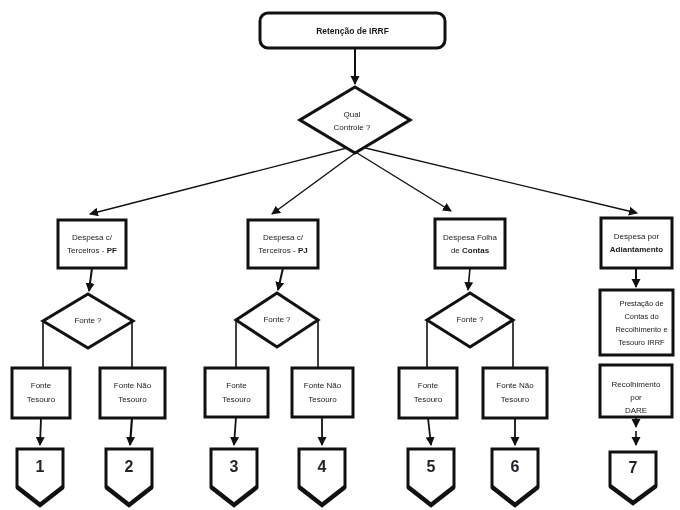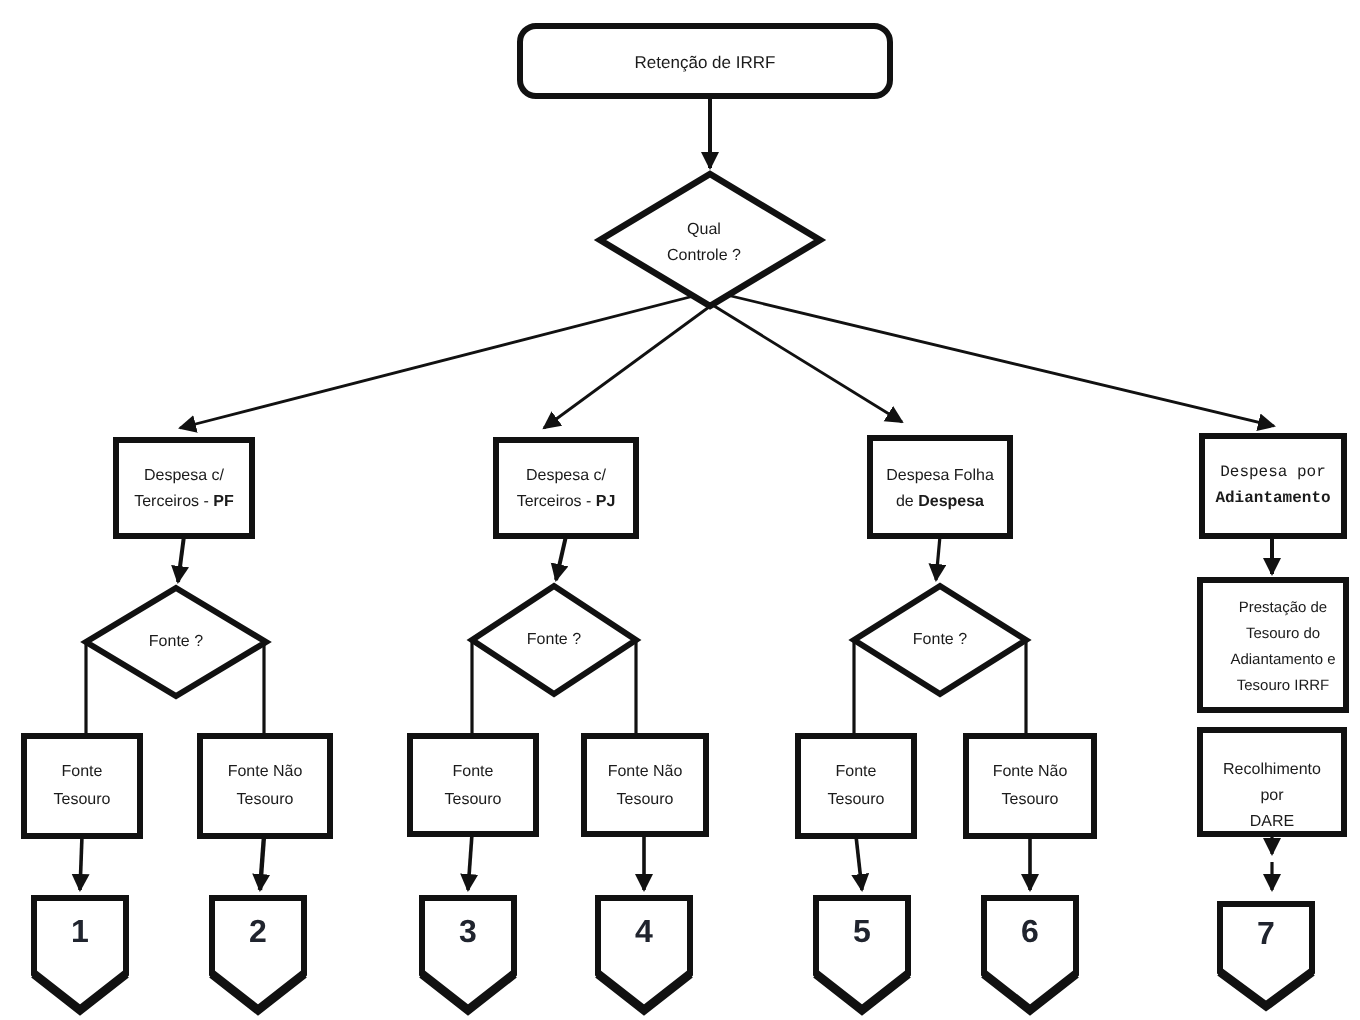--- a/index.html
+++ b/index.html
@@ -93,43 +93,43 @@
 
     <path class="cline" d="M63,487 L40,505 L17,487" stroke-width="4.5"></path>
     <path class="cline" d="M152,487 L129,505 L106,487" stroke-width="4.5"></path>
     <path class="cline" d="M257,487 L234,505 L211,487" stroke-width="4.5"></path>
     <path class="cline" d="M345,487 L322,505 L299,487" stroke-width="4.5"></path>
     <path class="cline" d="M454,487 L431,505 L408,487" stroke-width="4.5"></path>
     <path class="cline" d="M538,487 L515,505 L492,487" stroke-width="4.5"></path>
     <path class="cline" d="M656,486 L633,503 L610,486" stroke-width="4.5"></path>
   </svg>
 
-  <div class="lbl" style="left:260px;top:13px;width:185px;height:35px;font-weight:normal;font-size:8.5px;">Retenção de IRRF</div>
+  <div class="lbl" style="left:260px;top:13px;width:185px;height:35px;font-weight:bold;font-size:8.5px;">Retenção de IRRF</div>
 
   <div class="lbl" style="left:298px;top:102px;width:108px;height:38px;line-height:13px;">
     <span class="row">Qual</span>
     <span class="row">Controle ?</span>
   </div>
 
   <div class="lbl" style="left:58px;top:220px;width:68px;height:48px;line-height:13px;">
     <span class="row">Despesa c/</span>
     <span class="row"><span>Terceiros - </span><b>PF</b></span>
   </div>
 
   <div class="lbl" style="left:248px;top:220px;width:70px;height:48px;line-height:13px;">
     <span class="row">Despesa c/</span>
     <span class="row"><span>Terceiros - </span><b>PJ</b></span>
   </div>
 
   <div class="lbl" style="left:435px;top:219px;width:70px;height:49px;line-height:13px;">
     <span class="row">Despesa Folha</span>
-    <span class="row"><span>de </span><b>Despesa</b></span>
+    <span class="row"><span>de </span><b>Contas</b></span>
   </div>
 
-  <div class="lbl" style="left:601px;top:218px;width:71px;height:50px;line-height:13px;font-family:Liberation Mono, monospace;">
+  <div class="lbl" style="left:601px;top:218px;width:71px;height:50px;line-height:13px;">
     <span class="row">Despesa por</span>
     <span class="row"><span></span><b>Adiantamento</b></span>
   </div>
 
   <div class="lbl" style="left:48px;top:314px;width:80px;height:14px;">Fonte ?</div>
   <div class="lbl" style="left:237px;top:313px;width:80px;height:14px;">Fonte ?</div>
   <div class="lbl" style="left:430px;top:313px;width:80px;height:14px;">Fonte ?</div>
 
   <div class="lbl" style="left:12px;top:368px;width:58px;height:50px;line-height:14px;">
     <span class="row">Fonte</span>
@@ -151,22 +151,22 @@
     <span class="row">Fonte</span>
     <span class="row">Tesouro</span>
   </div>
   <div class="lbl" style="left:483px;top:368px;width:64px;height:50px;line-height:14px;">
     <span class="row">Fonte Não</span>
     <span class="row">Tesouro</span>
   </div>
 
   <div class="lbl small" style="left:600px;top:290px;width:83px;height:65px;">
     <span class="row">Prestação de</span>
-    <span class="row">Tesouro  do</span>
-    <span class="row">Adiantamento e</span>
+    <span class="row">Contas  do</span>
+    <span class="row">Recolhimento e</span>
     <span class="row">Tesouro IRRF</span>
   </div>
 
   <div class="lbl" style="left:600px;top:365px;width:72px;height:64px;line-height:13px;">
     <span class="row">Recolhimento</span>
     <span class="row">por</span>
     <span class="row">DARE</span>
   </div>
 
   <div class="lbl num" style="left:17px;top:452px;width:46px;height:30px;">1</div>

